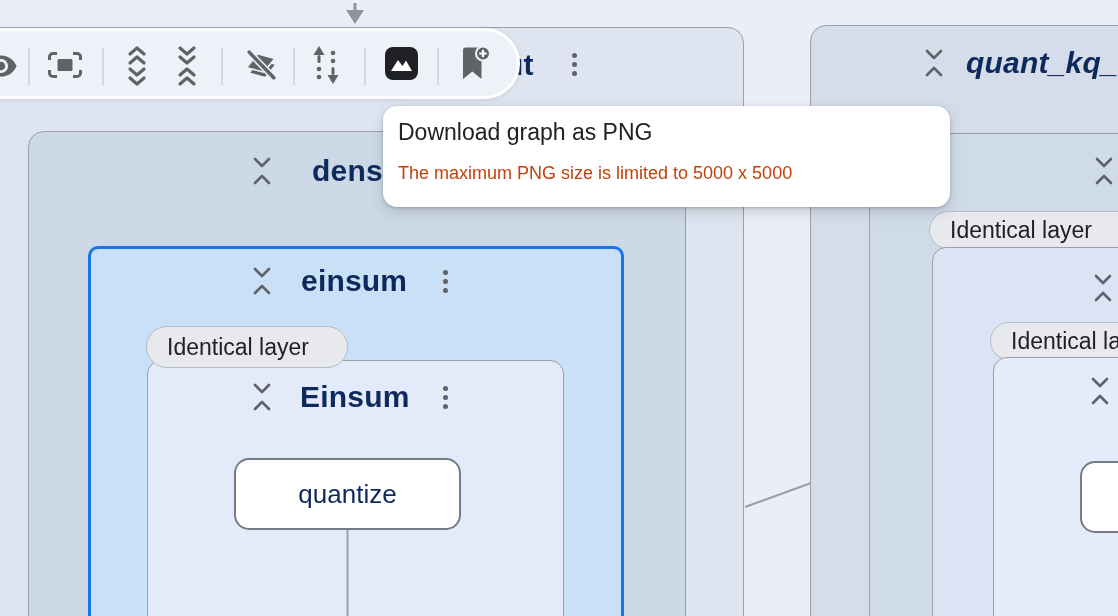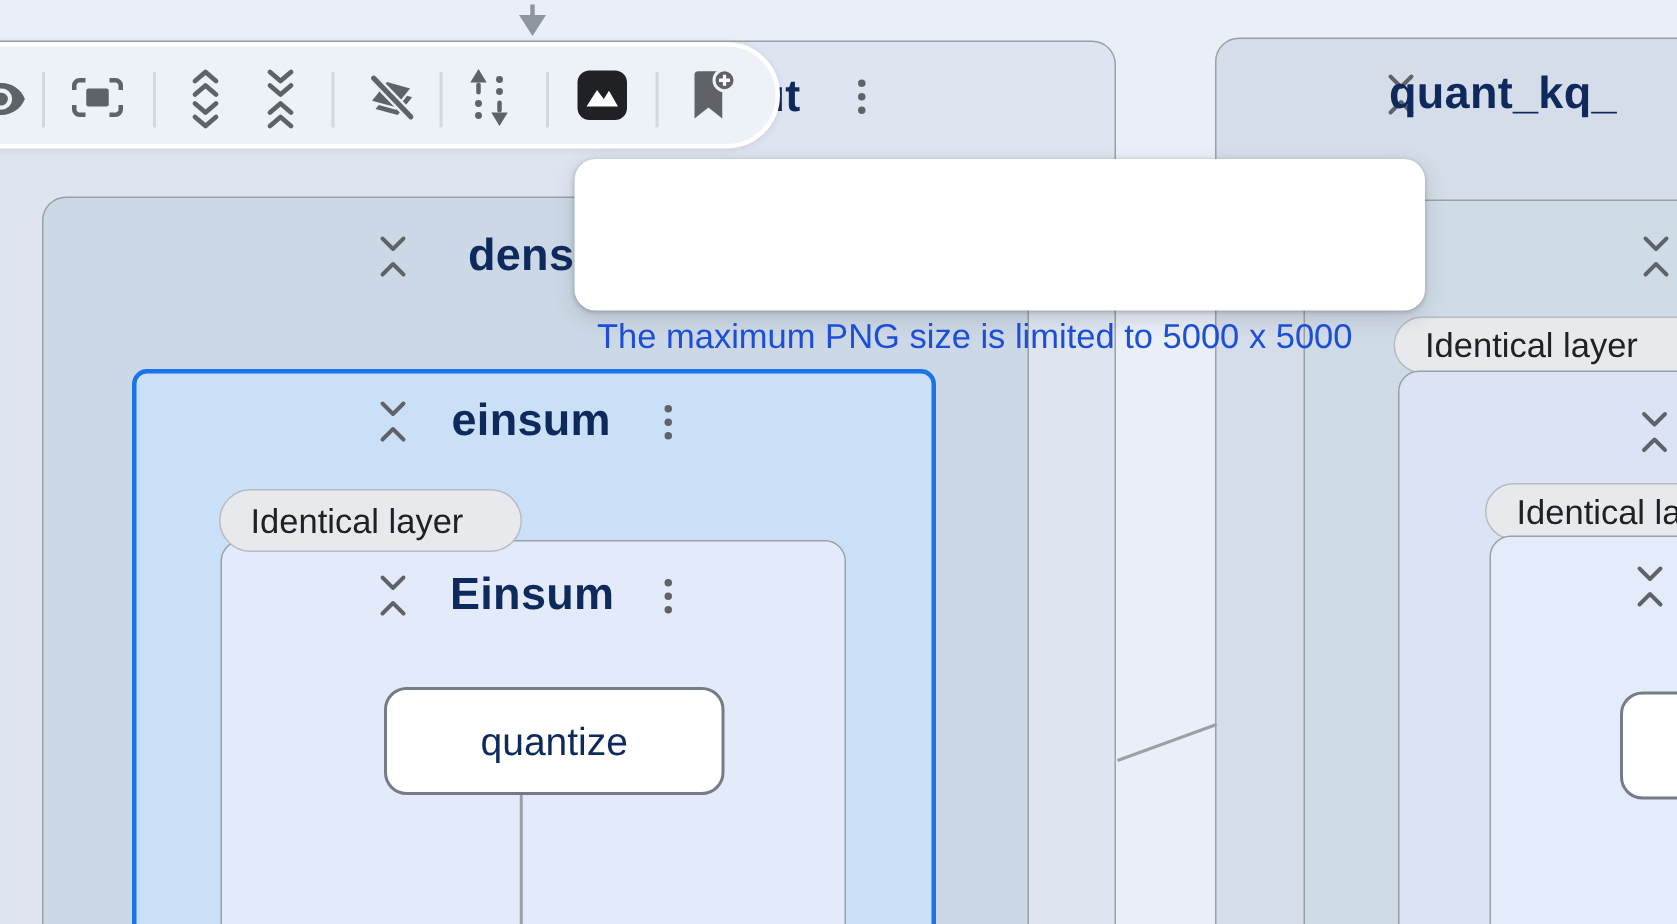--- a/index.html
+++ b/index.html
@@ -35,21 +35,21 @@
     box-shadow:0 1px 5px rgba(60,64,67,.12);box-sizing:border-box;
   }
   .tbicon{position:absolute;cursor:pointer;}
   .sep{position:absolute;width:2px;top:48px;height:37px;background:#d3d8e0;}
   .tooltip{
     position:absolute;left:383px;top:106px;width:567px;height:101px;
     background:#ffffff;border-radius:14px;box-sizing:border-box;
     box-shadow:0 1px 3px rgba(60,64,67,.3),0 5px 14px rgba(60,64,67,.18);
   }
   .tooltip .t1{position:absolute;left:15px;top:13px;font-size:23px;color:#202124;white-space:nowrap;}
-  .tooltip .t2{position:absolute;left:15px;top:57px;font-size:23px;color:#1d4ed8;white-space:nowrap;margin-top:48px;}
+  .tooltip .t2{position:absolute;left:15px;top:57px;font-size:18px;color:#c2410c;white-space:nowrap;}
   svg.glyph{display:block;}
 </style>
 </head>
 <body>
 
 <div id="canvas">
 
   <div class="container" style="left:-40px;top:27px;width:784px;height:640px;background:#dee5f0;"></div>
   <div class="hdr-title" style="left:505px;top:48px;">ut</div>
   <div class="dots" style="left:570px;top:51px;">
@@ -89,32 +89,32 @@
         <path d="M4,27 L11,20 L18,27"></path>
     </svg>
   </div>
   <div class="hdr-title" style="left:300px;top:380px;">Einsum</div>
   <div class="dots" style="left:441px;top:384px;">
     <i></i>
       <i></i>
       <i></i>
   </div>
 
-  <div class="opnode" style="left:234px;top:458px;width:227px;height:72px;margin-left:22px;">
+  <div class="opnode" style="left:234px;top:458px;width:227px;height:72px;">
     <span>quantize</span>
   </div>
 
   <div class="container" style="left:810px;top:25px;width:360px;height:640px;background:#d4dde9;"></div>
   <div class="collapse-icon" style="left:923px;top:48px;">
     <svg class="glyph" width="22" height="30" viewBox="0 0 22 30" fill="none" stroke="#5f6368" stroke-width="2.6" stroke-linecap="round" stroke-linejoin="round">
       <path d="M4,3 L11,10 L18,3"></path>
         <path d="M4,27 L11,20 L18,27"></path>
     </svg>
   </div>
-  <div class="hdr-title" style="left:926px;top:46px;">quant_kq_</div>
+  <div class="hdr-title" style="left:966px;top:46px;font-style:italic;">quant_kq_</div>
 
   <div class="container" style="left:869px;top:133px;width:301px;height:520px;background:#d0dbe8;border-radius:14px;"></div>
   <div class="collapse-icon" style="left:1093px;top:156px;">
     <svg class="glyph" width="22" height="30" viewBox="0 0 22 30" fill="none" stroke="#5f6368" stroke-width="2.6" stroke-linecap="round" stroke-linejoin="round">
       <path d="M4,3 L11,10 L18,3"></path>
         <path d="M4,27 L11,20 L18,27"></path>
     </svg>
   </div>
   <div class="badge" style="left:929px;top:211px;width:215px;">Identical layer</div>
 
@@ -219,16 +219,17 @@
   <div class="tbicon" style="left:459px;top:46px;">
     <svg class="glyph" width="32" height="36" viewBox="0 0 32 36">
       <path d="M4,4 a2.5,2.5 0 0 1 2.5,-2.5 H20 a2.5,2.5 0 0 1 2.5,2.5 V33 l-9.2,-7.4 L4,33 Z" fill="#5f6368"></path>
       <circle cx="24" cy="7.5" r="7" fill="#5f6368" stroke="#eef2f9" stroke-width="2"></circle>
       <line x1="24" y1="3.8" x2="24" y2="11.2" stroke="#ffffff" stroke-width="2.2"></line>
       <line x1="20.3" y1="7.5" x2="27.7" y2="7.5" stroke="#ffffff" stroke-width="2.2"></line>
     </svg>
   </div>
 
   <div class="tooltip">
+    <div class="t1">Download graph as PNG</div>
     <div class="t2">The maximum PNG size is limited to 5000 x 5000</div>
   </div>
 
 </div>
 
 </body></html>

